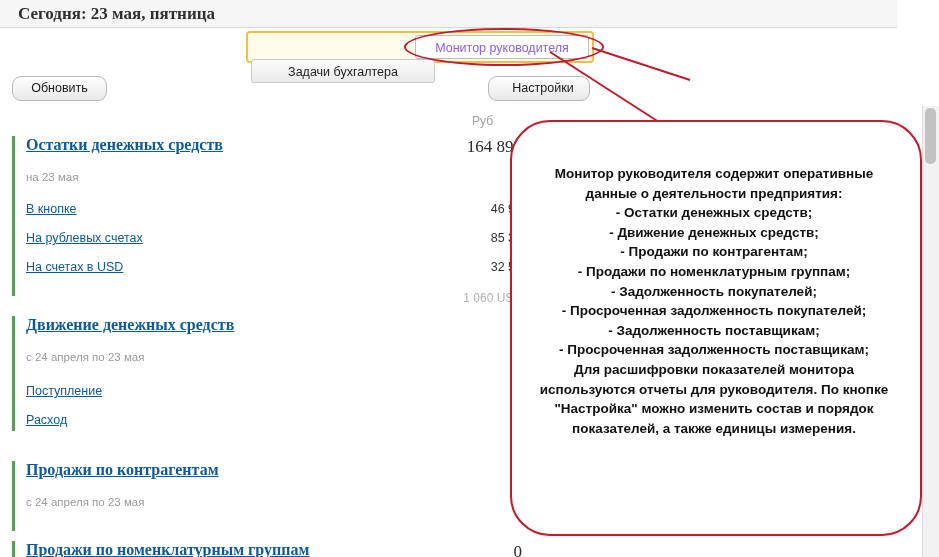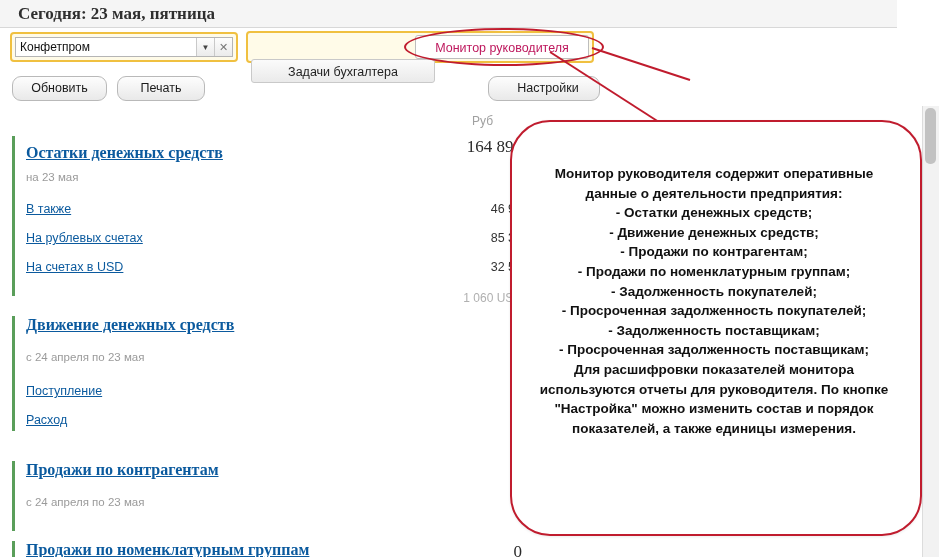--- a/index.html
+++ b/index.html
@@ -120,21 +120,21 @@
     width: 184px;
     background: linear-gradient(#fbfbfb, #eaeaea);
     color: #1f1f1f;
     margin-top: 24px;
   }
   .tab.active {
     left: 167px;
     width: 174px;
     background: #ffffff;
     border-color: #bdbdbd;
-    color: #be185d;
+    color: #8b5cf6;
   }
   .tab-highlight-ellipse {
     position: absolute;
     left: 404px; top: 28px;
     width: 196px;
     height: 34px;
     border: 2px solid #c01c2e;
     border-radius: 50%;
     pointer-events: none;
   }
@@ -153,21 +153,21 @@
     text-align: center;
     font-size: 12.5px;
     color: #1b1b1b;
     background: linear-gradient(#fdfdfd, #e9e9e9);
     border: 1px solid #b9b9b9;
     border-radius: 9px;
     box-sizing: border-box;
   }
   .btn-refresh { left: 12px; top: 4px; width: 95px; }
   .btn-print   { left: 117px; top: 4px; width: 88px; }
-  .btn-settings{ left: 488px; top: 4px; width: 112px; padding-left: 8px; }
+  .btn-settings{ left: 488px; top: 4px; width: 102px; padding-left: 8px; }
 
   
   .content {
     position: absolute;
     left: 0; top: 106px;
     width: 939px;
     height: 451px;
     background: #ffffff;
     overflow: hidden;
     padding-left: 16px;
@@ -296,53 +296,45 @@
 <body>
 
 <div id="app">
 
   <div class="today-bar">
     <div class="today-text">Сегодня: 23 мая, пятница</div>
   </div>
 
   <div class="toolbar-row">
 
-    <div class="combo-wrap">
-      <div class="combo-inner">
-        <div class="combo-text" title="Организация">Конфетпром</div>
-        <div class="combo-btn">▼</div>
-        <div class="combo-btn clear">✕</div>
-      </div>
-    </div>
 
     <div class="tabstrip">
       <div class="tab inactive">Задачи бухгалтера</div>
       <div class="tab active">Монитор руководителя</div>
     </div>
   </div>
 
   <div class="tab-highlight-ellipse"></div>
 
   <div class="button-row">
     <div class="btn btn-refresh">Обновить</div>
-    <div class="btn btn-print">Печать</div>
     <div class="btn btn-settings">Настройки</div>
   </div>
 
   <div class="content">
 
     <div class="unit-label">Руб</div>
 
     <div class="block" style="top:30px; height:160px;">
       <div class="rule" style="height:160px;"></div>
-      <div class="blk-title" style="top:0;margin-top:8px;">Остатки денежных средств</div>
+      <div class="blk-title" style="top:0;">Остатки денежных средств</div>
       <div class="blk-sub" style="top:35px;">на 23 мая</div>
       <div class="blk-value val-main" style="left:380px; top:1px; width:130px;">164 899</div>
 
-      <div class="blk-link" style="top:66px;">В также</div>
+      <div class="blk-link" style="top:66px;">В кнопке</div>
       <div class="blk-value val-sub" style="left:380px; top:66px; width:130px;">46 98</div>
 
       <div class="blk-link" style="top:95px;">На рублевых счетах</div>
       <div class="blk-value val-sub" style="left:380px; top:95px; width:130px;">85 32</div>
 
       <div class="blk-link" style="top:124px;">На счетах в USD</div>
       <div class="blk-value val-sub" style="left:380px; top:124px; width:130px;">32 59</div>
 
       <div class="blk-value val-grey" style="left:360px; top:155px; width:150px;">1 060 USD</div>
     </div>

